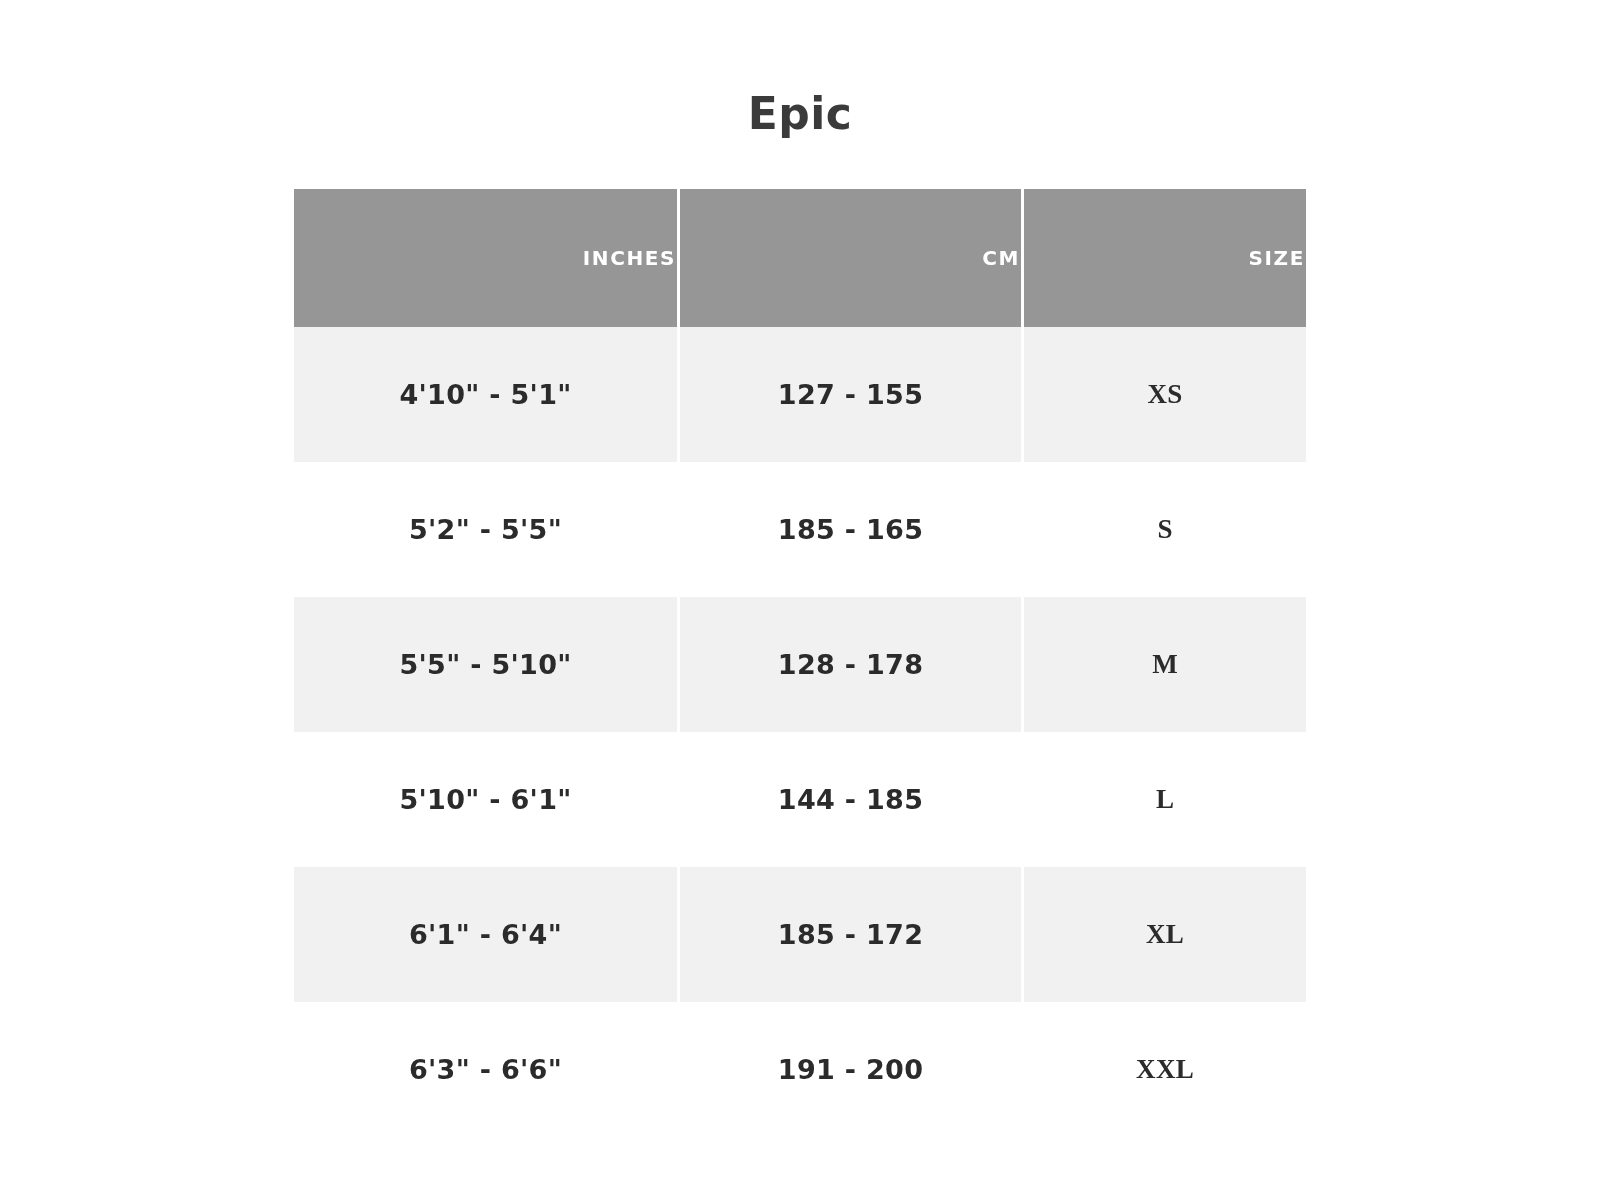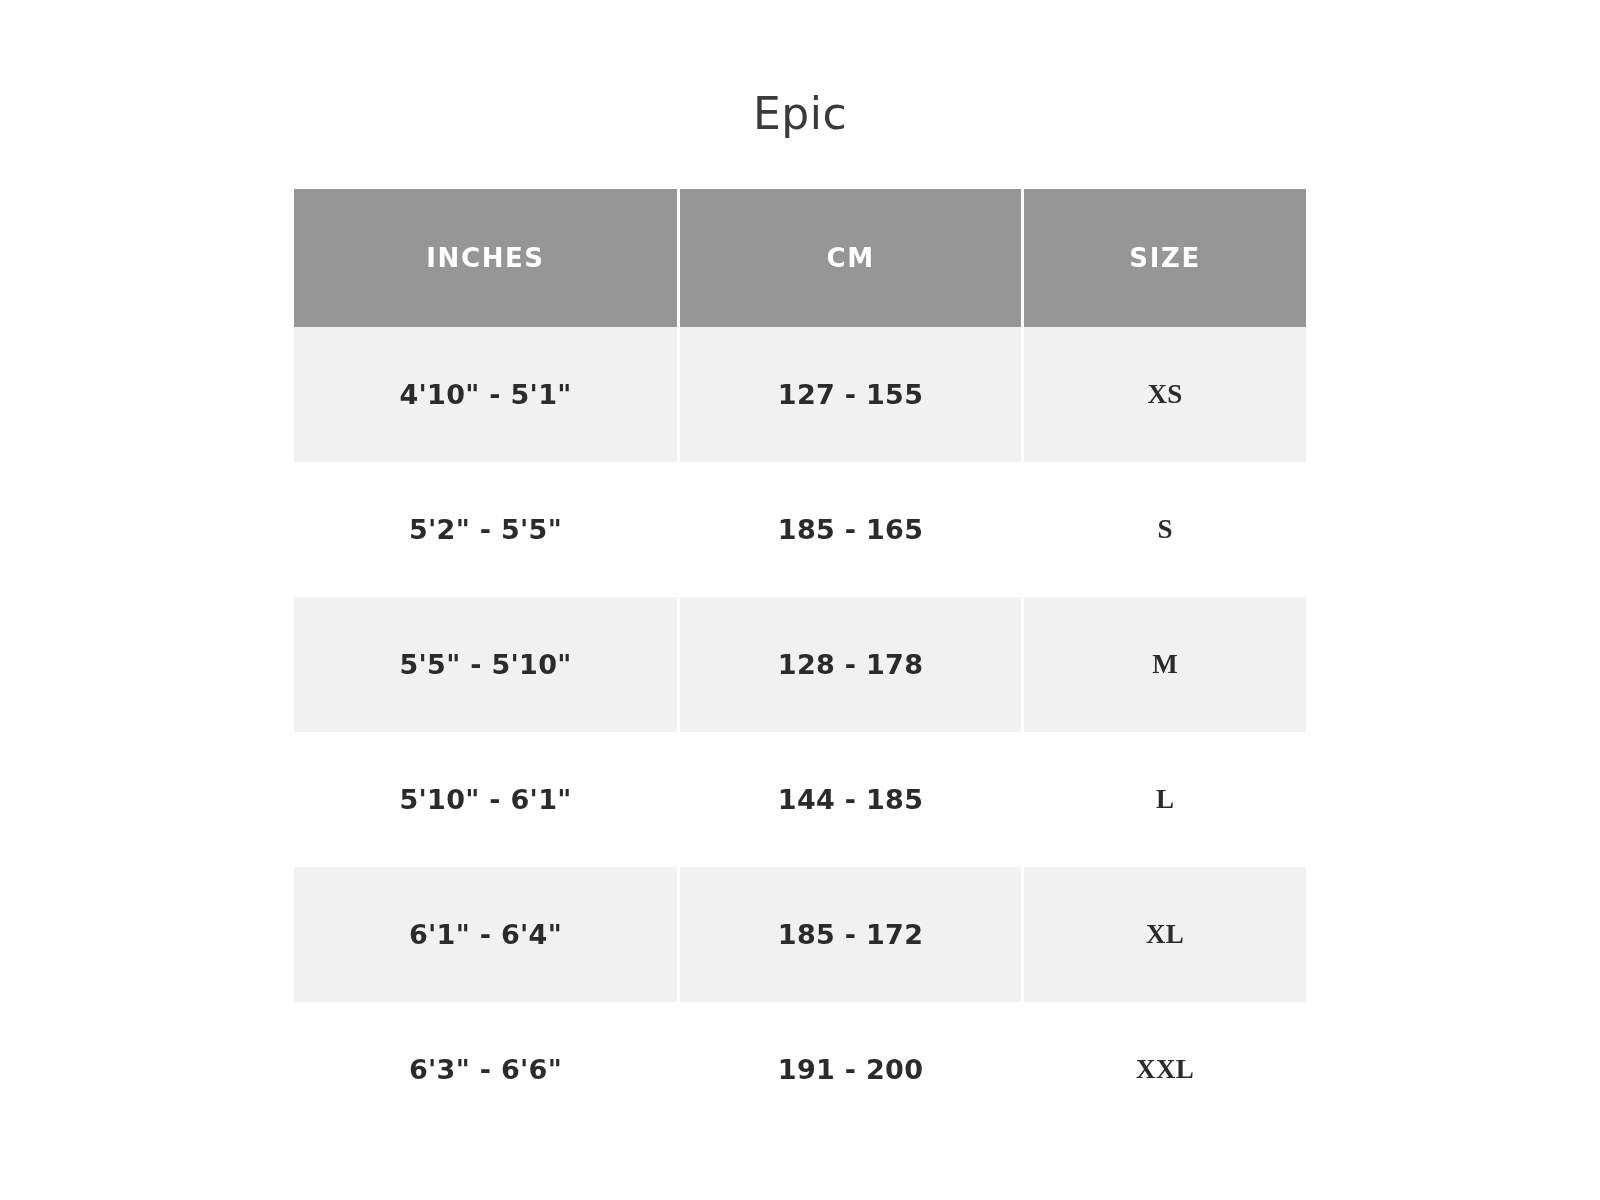--- a/index.html
+++ b/index.html
@@ -16,46 +16,46 @@
   }
   .page {
     width: 1600px;
     height: 1200px;
     box-sizing: border-box;
     position: relative;
   }
   .title {
     text-align: center;
     font-size: 44px;
-    font-weight: 400;
+    font-weight: 700;
     color: #3b3b3b;
     letter-spacing: 0.5px;
     padding-top: 88px;
     padding-bottom: 0;
     line-height: 1.2;
   }
   .table-wrap {
     margin: 0 auto;
     margin-top: 48px;
     width: 1012px;
   }
   table.size-table {
     width: 100%;
     border-collapse: collapse;
     table-layout: fixed;
   }
   table.size-table thead th {
     background: #969696;
     color: #ffffff;
-    font-size: 26px;
+    font-size: 20px;
     font-weight: 600;
     letter-spacing: 1.6px;
     height: 136px;
     vertical-align: middle;
-    text-align: center;
+    text-align: right;
     border-right: 3px solid #ffffff;
   }
   table.size-table thead th:last-child {
     border-right: none;
   }
   table.size-table tbody td {
     height: 133px;
     text-align: center;
     vertical-align: middle;
     font-size: 27px;

